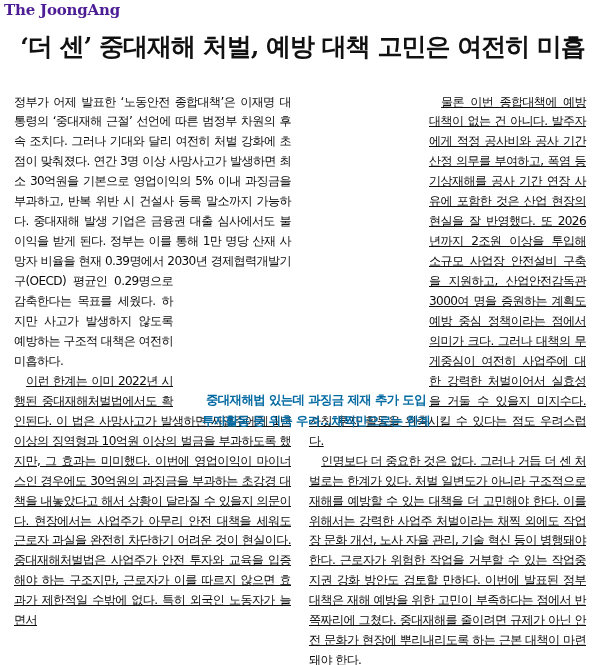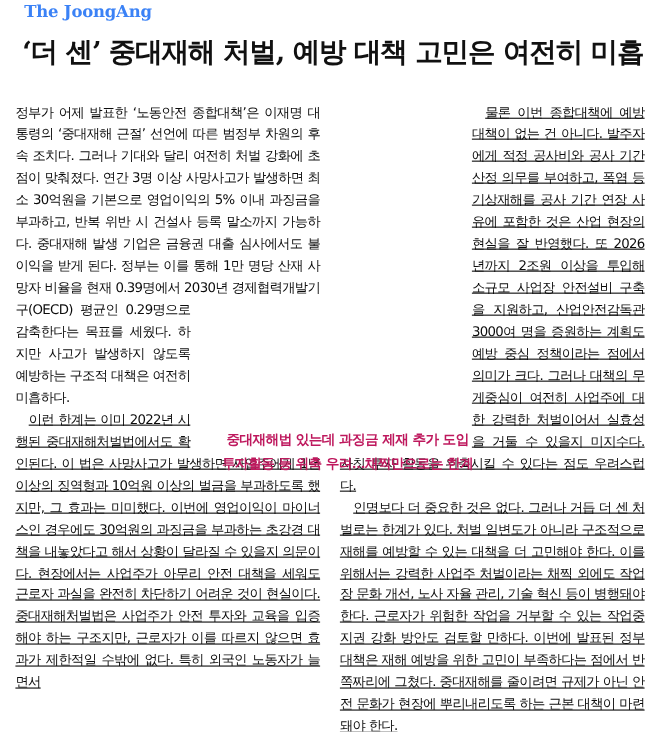--- a/index.html
+++ b/index.html
@@ -18,27 +18,27 @@
 
   
   .masthead {
     position: relative;
     height: 22px;
     padding: 3px 8px 0 8px;
     box-sizing: border-box;
   }
   .masthead-logo {
     position: absolute;
-    left: 22px;
+    left: 4px;
     top: 1px;
     font-family: "DejaVu Serif", "Liberation Serif", serif;
     font-weight: 700;
     font-size: 15px;
     letter-spacing: -0.2px;
-    color: #3b82f6;
+    color: #4c1d95;
     white-space: nowrap;
     text-align: right;
   }
   .masthead-meta {
     position: absolute;
     right: 7px;
     top: 3px;
     font-size: 8.5px;
     font-weight: 700;
     color: #111111;
@@ -114,21 +114,21 @@
     position: absolute;
     left: 152px;
     top: 296px;
     width: 300px;
     text-align: center;
     font-family: "DejaVu Serif", "Liberation Serif", serif;
     font-weight: 700;
     font-size: 12.4px;
     line-height: 21px;
     letter-spacing: -0.55px;
-    color: #be185d;
+    color: #0369a1;
     white-space: nowrap;
   }
   .pullquote .pq-line { display: block; }
 </style>
 </head>
 <body>
 
 <div class="masthead">
   <div class="masthead-logo">The JoongAng</div>
 </div>

